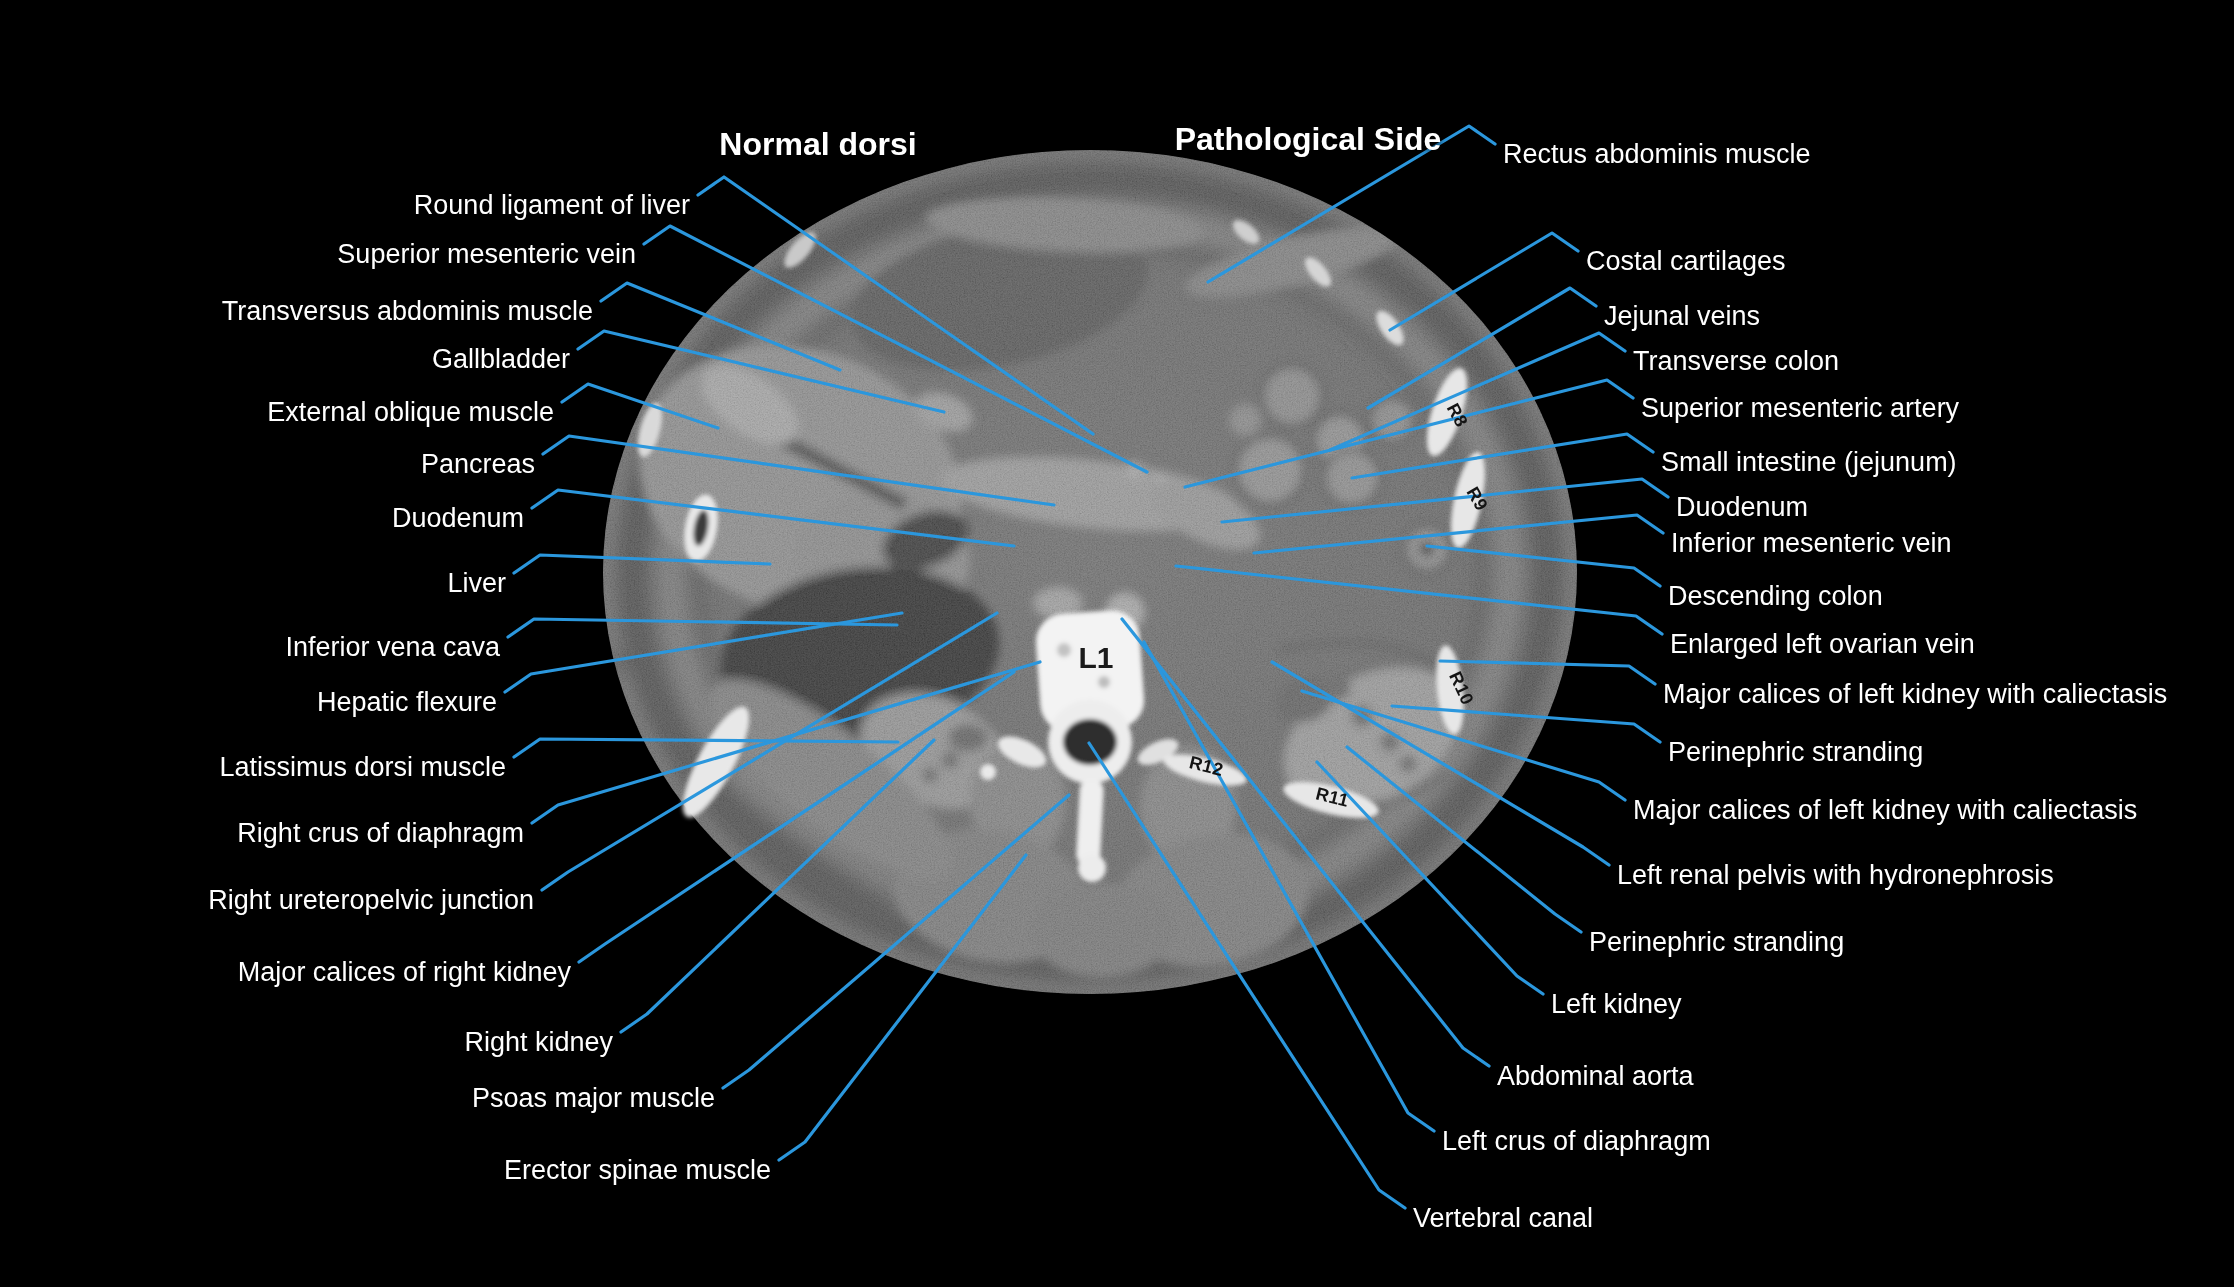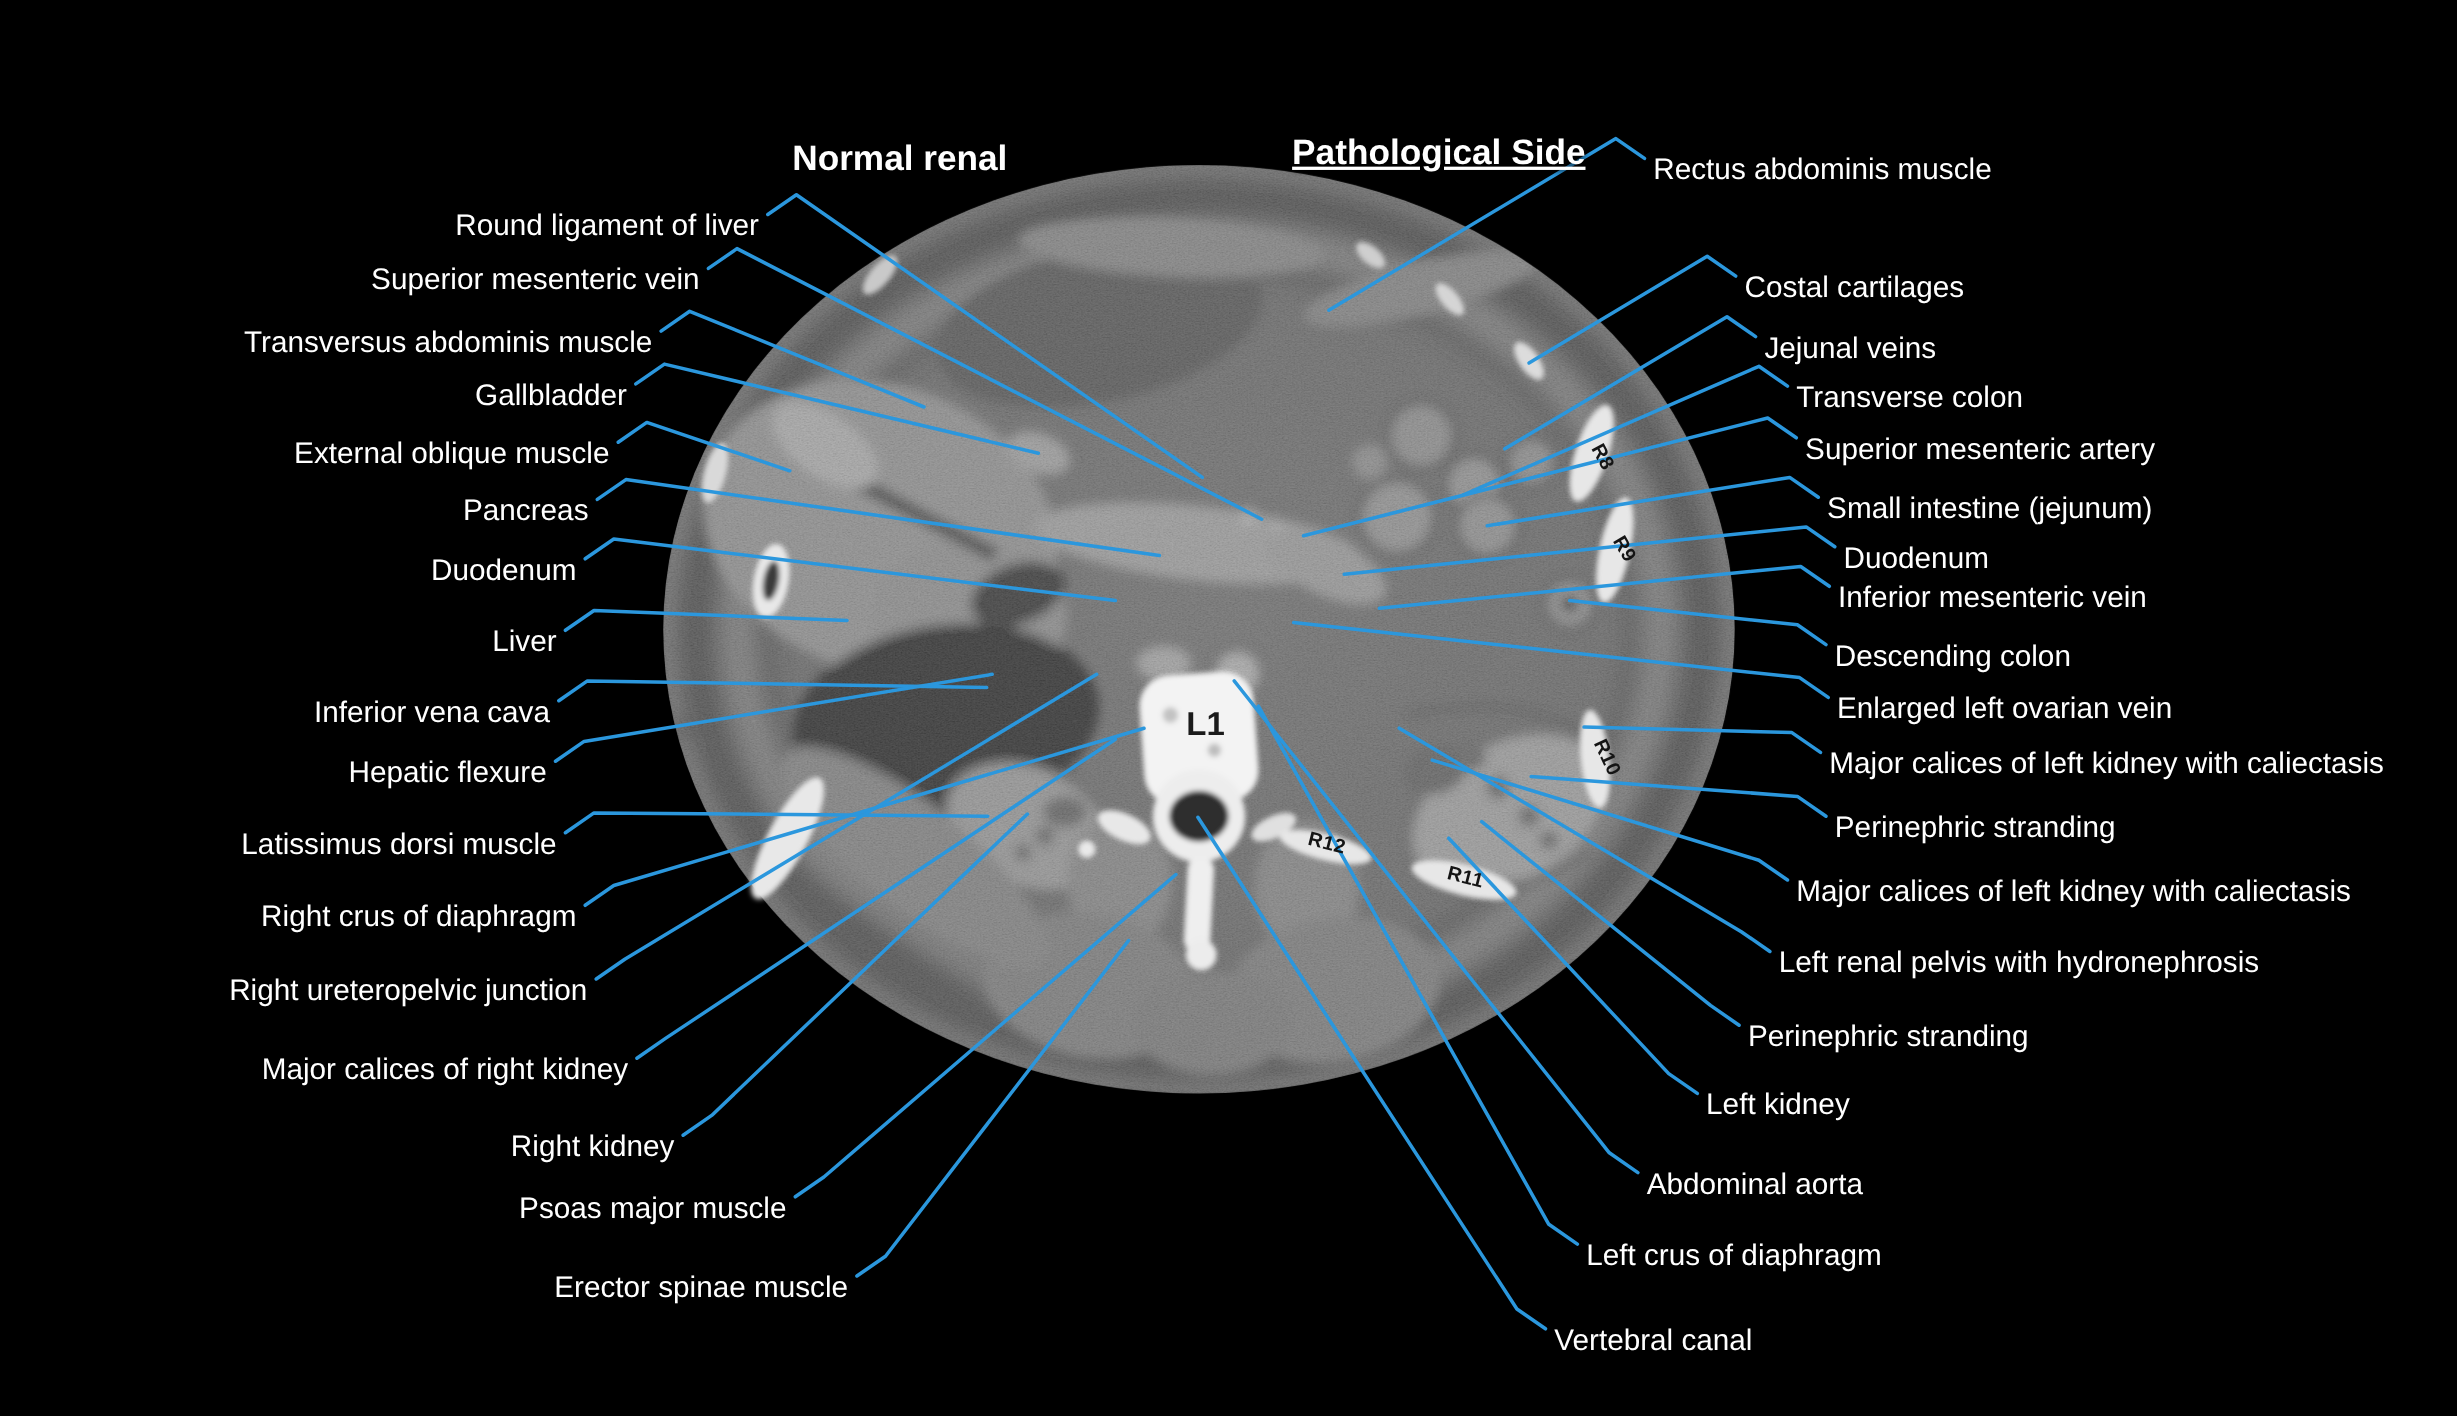--- a/index.html
+++ b/index.html
@@ -242,15 +242,15 @@
         <text x="1413" y="1227" text-anchor="start" class="anatomy-label">Vertebral canal</text>
         <text x="1096" y="668" text-anchor="middle" class="vertebra-marker">L1</text>
         <text x="1452" y="418" text-anchor="middle" transform="rotate(62 1452 418)" class="rib-marker">R8</text>
         <text x="1472" y="502" text-anchor="middle" transform="rotate(60 1472 502)" class="rib-marker">R9</text>
         <text x="1456" y="691" text-anchor="middle" transform="rotate(65 1456 691)" class="rib-marker">R10</text>
         <text x="1205" y="772" text-anchor="middle" transform="rotate(14 1205 772)" class="rib-marker">R12</text>
         <text x="1331" y="803" text-anchor="middle" transform="rotate(14 1331 803)" class="rib-marker">R11</text>
       </g>
   </svg>
 
-  <div class="side-header" id="hdr-normal" style="left: 818px; top: 144px;">Normal renal</div>
-  <div class="side-header" id="hdr-path" style="left: 1308px; top: 139px; text-decoration: underline;">Pathological Side</div>
+  <div class="side-header" id="hdr-normal" style="left: 818px; top: 144px;">Normal dorsi</div>
+  <div class="side-header" id="hdr-path" style="left: 1308px; top: 139px;">Pathological Side</div>
 </div>
 
 </body></html>

